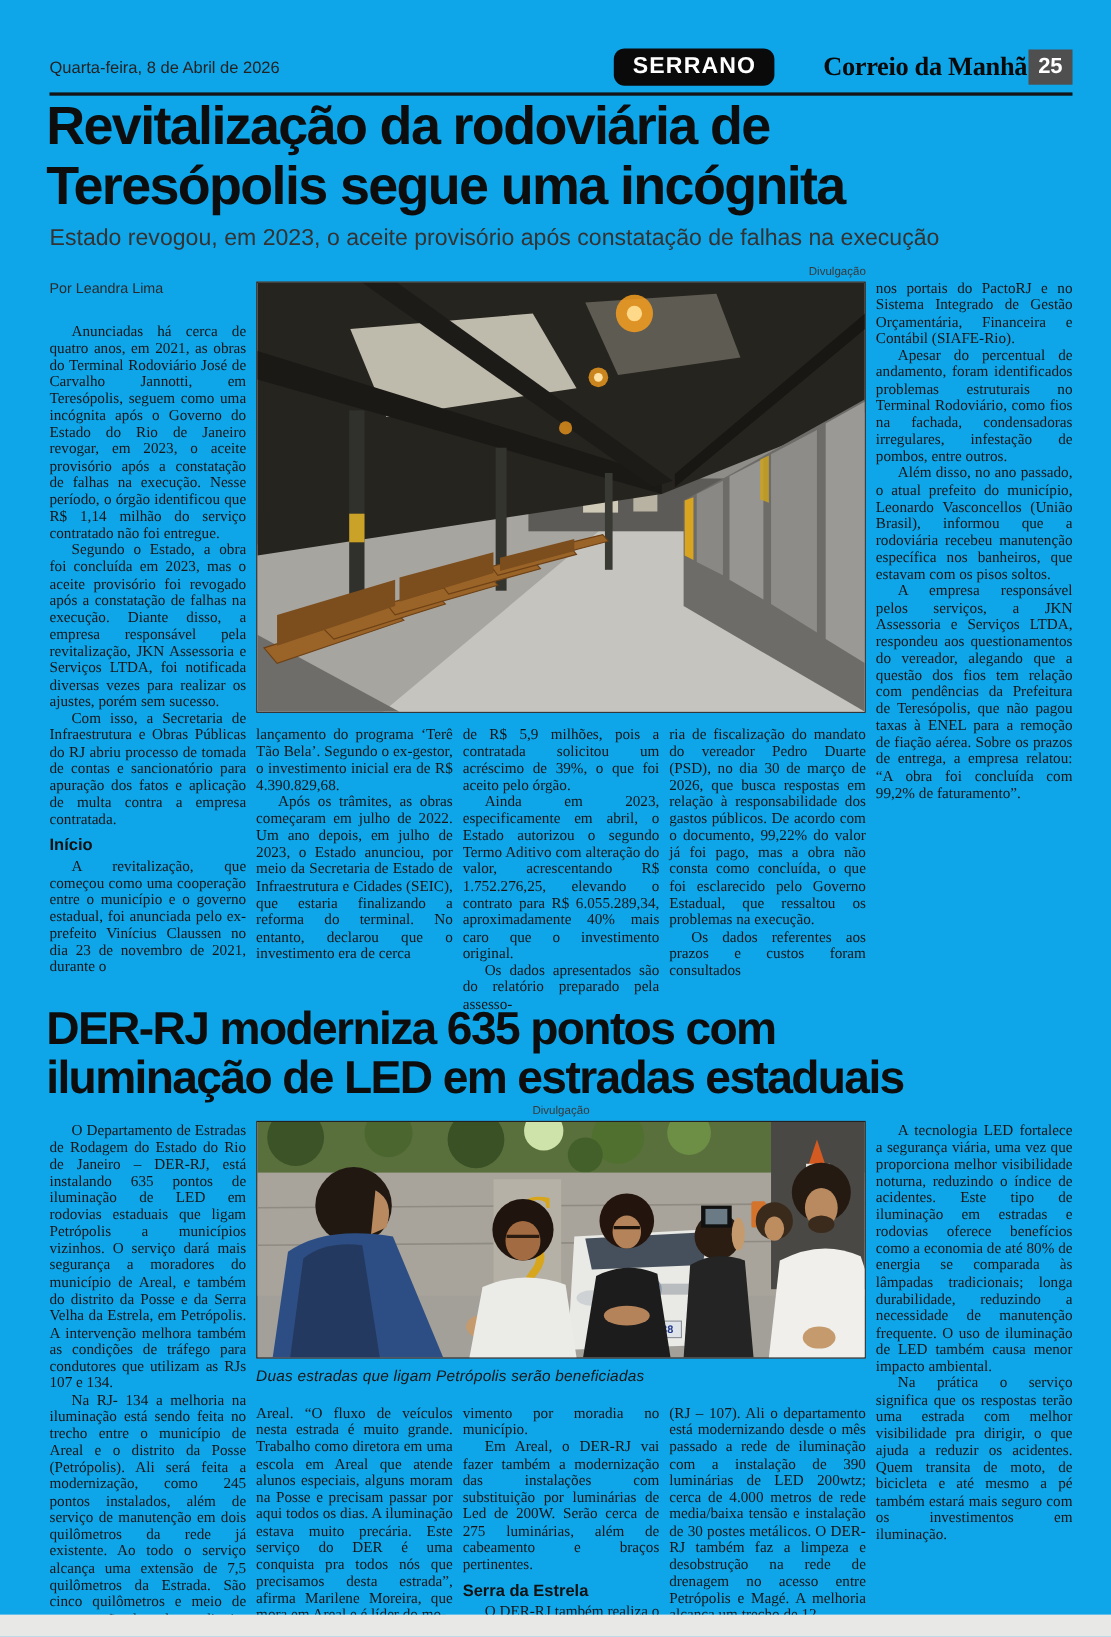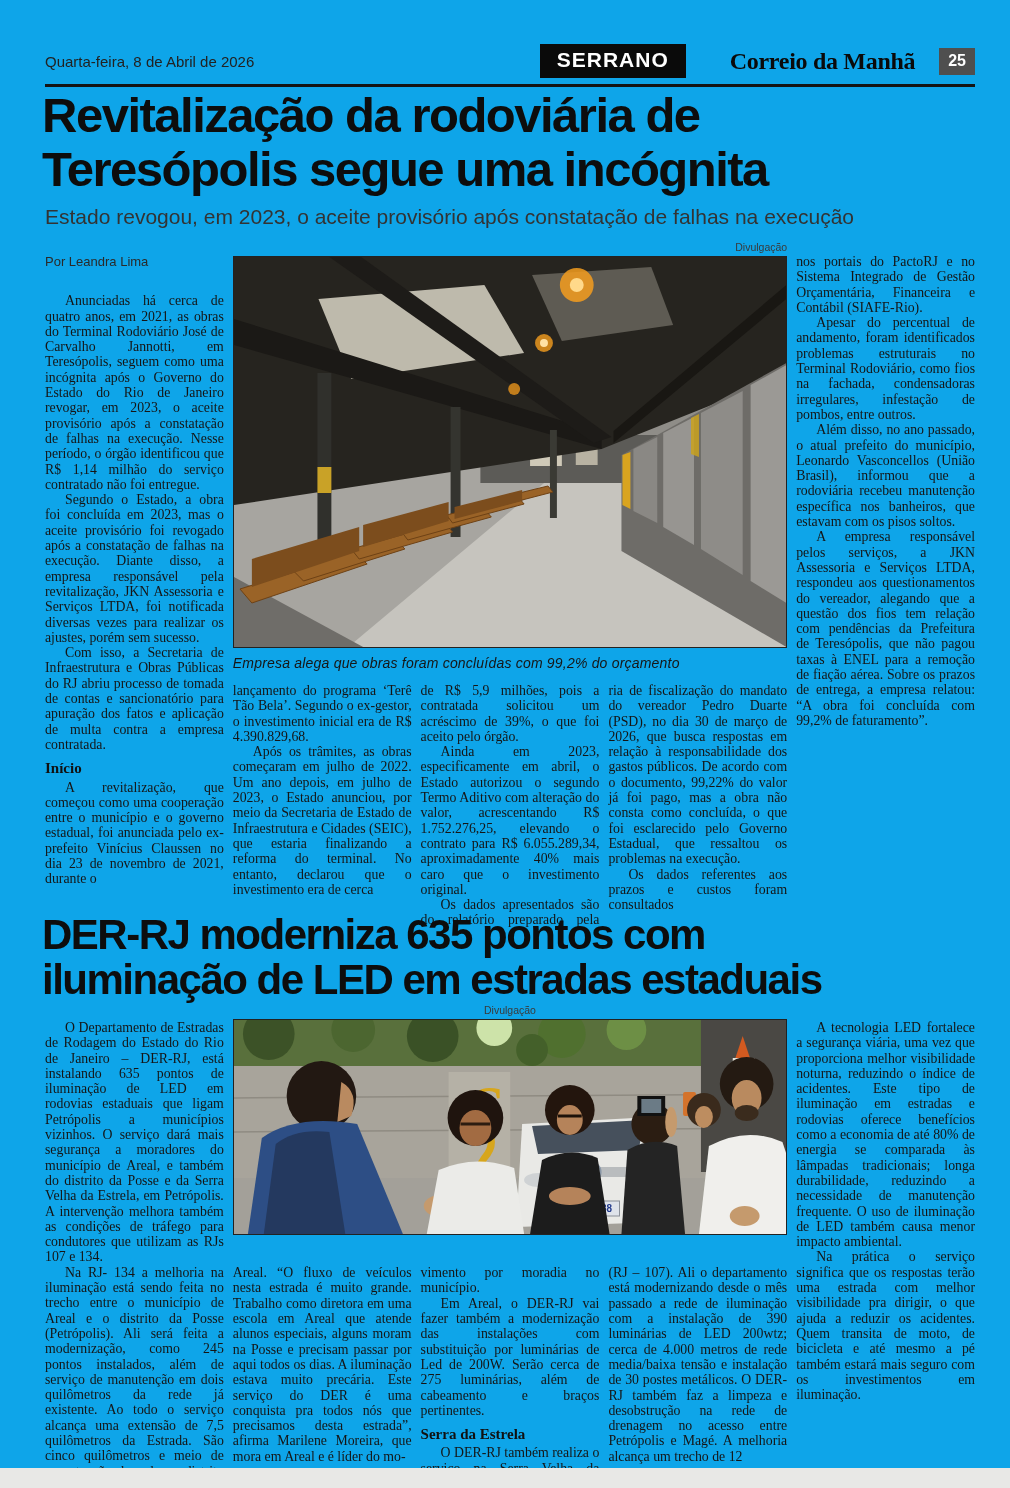--- a/index.html
+++ b/index.html
@@ -7,26 +7,26 @@
   .page {
     position:relative; width:1010px; height:1468px; margin:0 auto;
     background:#0ea5e9; overflow:hidden;
     font-family:"Liberation Serif", serif; color:#151515;
   }
   
   .header { position:absolute; left:45px; top:44px; width:930px; display:flex; align-items:center; }
   .date { flex:1; font-family:"Liberation Sans", sans-serif; font-size:15px; color:#222; }
   .section-label {
     background:#0a0a0a; color:#fff; font-family:"Liberation Sans", sans-serif;
-    font-weight:bold; font-size:21px; letter-spacing:1px; padding:4px 17px 6px; margin-right:44px;
+    font-weight:bold; font-size:21px; letter-spacing:1px; padding:4px 17px 6px; margin-right:44px;border-radius:10px;
   }
   .masthead { font-family:"Liberation Serif", serif; font-weight:bold; font-size:24px; color:#0a0a0a; letter-spacing:-0.3px; }
   .page-num {
     background:#4f4f4f; color:#fff; font-family:"Liberation Sans", sans-serif;
-    font-weight:bold; font-size:16px; padding:4px 9px 5px; margin-left:24px;
+    font-weight:bold; font-size:20px; padding:4px 9px 5px; margin-left:1px;
   }
   .rule { position:absolute; left:45px; top:84px; width:930px; height:3px; background:#141414; }
   
   .headline {
     position:absolute; left:42px; font-family:"Liberation Sans", sans-serif; font-weight:bold;
     color:#0d0d0d; letter-spacing:-1.5px; white-space:pre-line;
   }
   .h1-a { top:88px; width:950px; font-size:49px; line-height:54px; }
   .h1-b { top:912px; width:960px; font-size:42px; line-height:45px; }
   .deck {
@@ -54,21 +54,21 @@
   .photo-frame { border:1px solid #222; background:#888; }
   .photo-frame svg { display:block; width:100%; }
   .caption {
     font-family:"Liberation Sans", sans-serif; font-style:italic; font-size:14px;
     color:#161616; margin-top:7px; letter-spacing:0.2px;
   }
   .body-text { font-size:13.8px; line-height:15.3px; text-align:justify; hyphens:auto; }
   .body-text p { text-indent:20px; }
   .body-text p.no-indent { text-indent:0; }
   .body-text h4 {
-    font-family:Liberation Serif, serif; font-size:15px; font-weight:bold;
+    font-family:Liberation Sans, sans-serif; font-size:15px; font-weight:bold;
     color:#111; margin:9px 0 3px; text-align:left;
   }
   .byline { font-family:"Liberation Sans", sans-serif; font-size:13px; color:#2a2a2a; margin-bottom:24px; }
 </style>
 </head>
 <body>
 
 <div class="page">
 
   <div class="header">
@@ -136,21 +136,20 @@
             <polygon points="214,258 286,240 292,247 220,266"></polygon>
             <polygon points="254,244 316,229 321,235 259,251"></polygon>
           </g>
           <g fill="#7c4d1d">
             <polygon points="18,302 126,270 126,294 18,330"></polygon>
             <polygon points="130,268 216,245 216,264 130,290"></polygon>
             <polygon points="222,250 290,233 290,244 222,262"></polygon>
           </g>
         </svg>
       </div>
-      <div class="caption">Empresa alega que obras foram concluídas com 99,2% do orçamento</div>
     </div>
 
     <div class="colB body-text">
         <p class="no-indent">lançamento do programa ‘Terê Tão Bela’. Segundo o ex-gestor, o investimento inicial era de R$ 4.390.829,68.</p>
         <p>Após os trâmites, as obras começaram em julho de 2022. Um ano depois, em julho de 2023, o Estado anunciou, por meio da Secretaria de Estado de Infraestrutura e Cidades (SEIC), que estaria finalizando a reforma do terminal. No entanto, declarou que o investimento era de cerca</p>
       </div>
     <div class="colC body-text">
         <p class="no-indent">de R$ 5,9 milhões, pois a contratada solicitou um acréscimo de 39%, o que foi aceito pelo órgão.</p>
         <p>Ainda em 2023, especificamente em abril, o Estado autorizou o segundo Termo Aditivo com alteração do valor, acrescentando R$ 1.752.276,25, elevando o contrato para R$ 6.055.289,34, aproximadamente 40% mais caro que o investimento original.</p>
         <p>Os dados apresentados são do relatório preparado pela assesso-</p>
@@ -234,20 +233,21 @@
             <circle cx="473" cy="90" r="17" fill="#3a2a1c"></circle>
             <ellipse cx="473" cy="97" rx="9" ry="11" fill="#bd8d60"></ellipse>
             <circle cx="516" cy="64" r="27" fill="#241a12"></circle>
             <ellipse cx="516" cy="78" rx="15" ry="18" fill="#b98a5f"></ellipse>
             <ellipse cx="516" cy="93" rx="12" ry="8" fill="#3a2b1d"></ellipse>
             <path d="M468 214 L478 126 Q516 106 552 122 L556 134 L556 214 Z" fill="#f0efec"></path>
             <ellipse cx="514" cy="196" rx="15" ry="10" fill="#c59a6d"></ellipse>
           </g>
         </svg>
       </div>
+      <div class="caption">Duas estradas que ligam Petrópolis serão beneficiadas</div>
     </div>
 
     <div class="colB body-text">
         <p class="no-indent">Areal. “O fluxo de veículos nesta estrada é muito grande. Trabalho como diretora em uma escola em Areal que atende alunos especiais, alguns moram na Posse e precisam passar por aqui todos os dias. A iluminação estava muito precária. Este serviço do DER é uma conquista pra todos nós que precisamos desta estrada”, afirma Marilene Moreira, que mora em Areal e é líder do mo-</p>
       </div>
     <div class="colC body-text">
         <p class="no-indent">vimento por moradia no município.</p>
         <p>Em Areal, o DER-RJ vai fazer também a modernização das instalações com substituição por luminárias de Led de 200W. Serão cerca de 275 luminárias, além de cabeamento e braços pertinentes.</p>
         <h4>Serra da Estrela</h4>
         <p>O DER-RJ também realiza o serviço na Serra Velha da Estrela</p>

